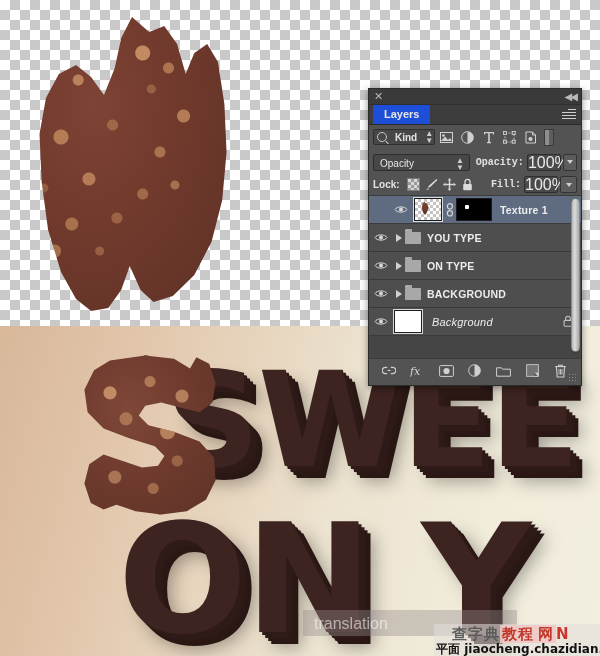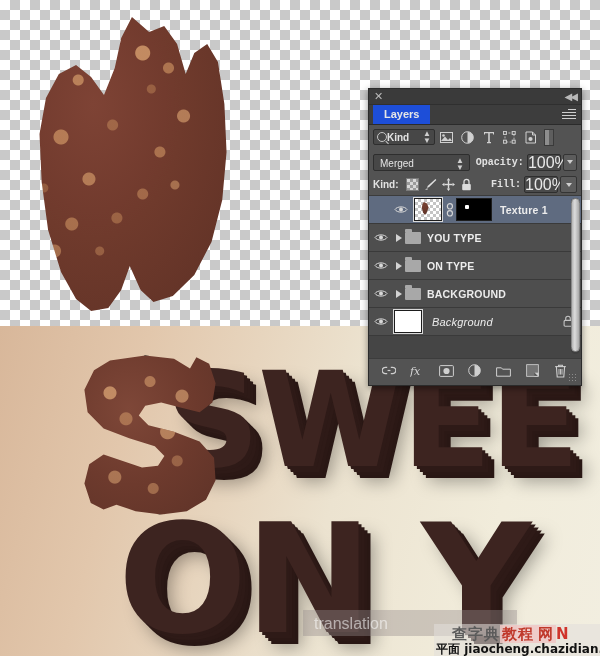--- a/index.html
+++ b/index.html
@@ -180,21 +180,21 @@
   .tab-menu{
     position:absolute;right:5px;top:4px;width:14px;height:11px;cursor:pointer;
   }
   .tab-menu i{display:block;height:1px;background:#cfcfcf;margin-bottom:2px;}
   .tab-menu i:nth-child(1){width:8px;margin-left:6px;}
   .tab-menu i:nth-child(2){width:14px;}
   .tab-menu i:nth-child(3){width:14px;}
   .tab-menu i:nth-child(4){width:14px;margin-bottom:0;}
   .filter-row{display:flex;align-items:center;padding:0 4px;height:24px;background:#535353;}
   .kind-select{
-    display:flex;align-items:center;gap:0;
+    display:flex;align-items:center;gap:8px;
     width:62px;height:16px;background:#474747;border:1px solid #2e2e2e;border-radius:2px;
     padding:0 3px;box-sizing:border-box;cursor:pointer;
   }
   .kind-select .mag{width:8px;height:8px;border:1.3px solid #c6c6c6;border-radius:50%;position:relative;flex:0 0 auto;}
   .kind-select .mag::after{content:"";position:absolute;right:-3px;bottom:-2px;width:4px;height:1.3px;background:#c6c6c6;transform:rotate(45deg);}
   .kind-select .lbl{font-size:10px;color:#e2e2e2;font-weight:700;flex:1;}
   .updown{font-size:8px;line-height:7px;color:#cfcfcf;}
   .fico{width:19px;height:18px;margin-left:2px;display:flex;align-items:center;justify-content:center;cursor:pointer;}
   .fico svg{display:block;}
   .fswatch{width:8px;height:15px;background:linear-gradient(90deg,#8e8e8e 50%,#5e5e5e 50%);margin-left:4px;border:1px solid #3a3a3a;}
@@ -373,30 +373,30 @@
             <path d="M2 1 H8.5 L11.5 4 V12 H2 Z" fill="none" stroke="#d0d0d0"></path>
             <path d="M8.5 1 V4 H11.5" fill="none" stroke="#d0d0d0"></path>
             <circle cx="6.5" cy="8" r="2.1" fill="#d0d0d0"></circle>
           </svg>
       </div>
       <div class="fswatch"></div>
     </div>
 
     <div class="blend-row">
       <div class="blend-select">
-        <span>Merged</span>
+        <span>Opacity</span>
         <span class="updown">▲<br>▼</span>
       </div>
       <span class="opa-lbl">Opacity:</span>
       <span class="numfield">100%</span>
       <span class="stepper"></span>
     </div>
 
     <div class="lock-row">
-      <span class="lock-lbl">Kind:</span>
+      <span class="lock-lbl">Lock:</span>
       <span class="lico">
           <span class="mini-checker"></span>
         </span>
       <span class="lico">
         <svg width="13" height="13" viewBox="0 0 13 13">
             <path d="M11.5 1 L12.3 1.9 L5.2 9 L3.2 10 L3.6 8 Z" fill="#e0e0e0"></path>
             <path d="M3.2 10 L1 12 L3.9 11.4 Z" fill="#cfcfcf"></path>
           </svg>
       </span>
       <span class="lico">

